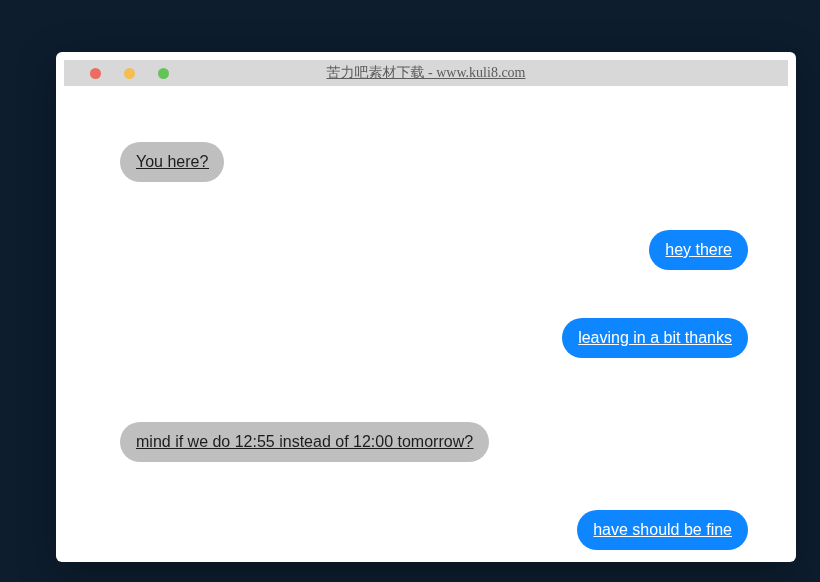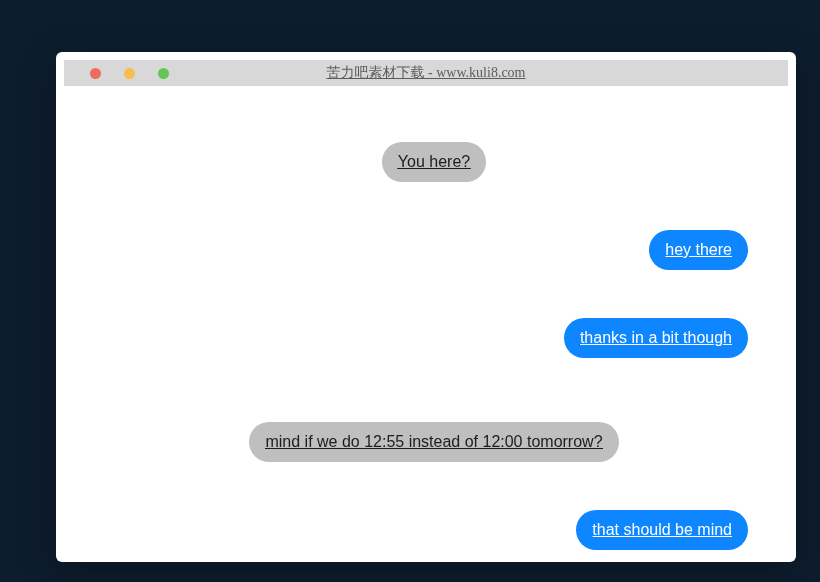--- a/index.html
+++ b/index.html
@@ -58,21 +58,21 @@
       flex: 1;
       padding: 24px 40px 0 40px;
       overflow: hidden;
       display: flex;
       flex-direction: column;
     }
     .row {
       display: flex;
       width: 100%;
     }
-    .row.left { justify-content: center; }
+    .row.left { justify-content: flex-start; }
     .row.right { justify-content: flex-end; }
     .bubble {
       border-radius: 20px;
       padding: 8px 16px;
       font-size: 16px;
       line-height: 1.5;
       max-width: 78%;
     }
     .bubble.grey {
       background: #bfbfbf;
@@ -106,34 +106,34 @@
       <div class="bubble grey">You here?</div>
     </div>
 
     <div class="gap-block"></div>
 
     <div class="row right">
       <div class="bubble blue">hey there</div>
     </div>
     <div class="gap-stack"></div>
     <div class="row right">
-      <div class="bubble blue">thanks in a bit though</div>
+      <div class="bubble blue">leaving in a bit thanks</div>
     </div>
 
     <div class="gap-block"></div>
 
     <div class="gap-stack"></div>
     <div class="row left">
       <div class="bubble grey">mind if we do 12:55 instead of 12:00 tomorrow?</div>
     </div>
 
     <div class="gap-block"></div>
 
     <div class="row right">
-      <div class="bubble blue">that should be mind</div>
+      <div class="bubble blue">have should be fine</div>
     </div>
 
     <div class="gap-block"></div>
 
     <div class="gap-stack"></div>
 
   </div>
 
 </div>
 

